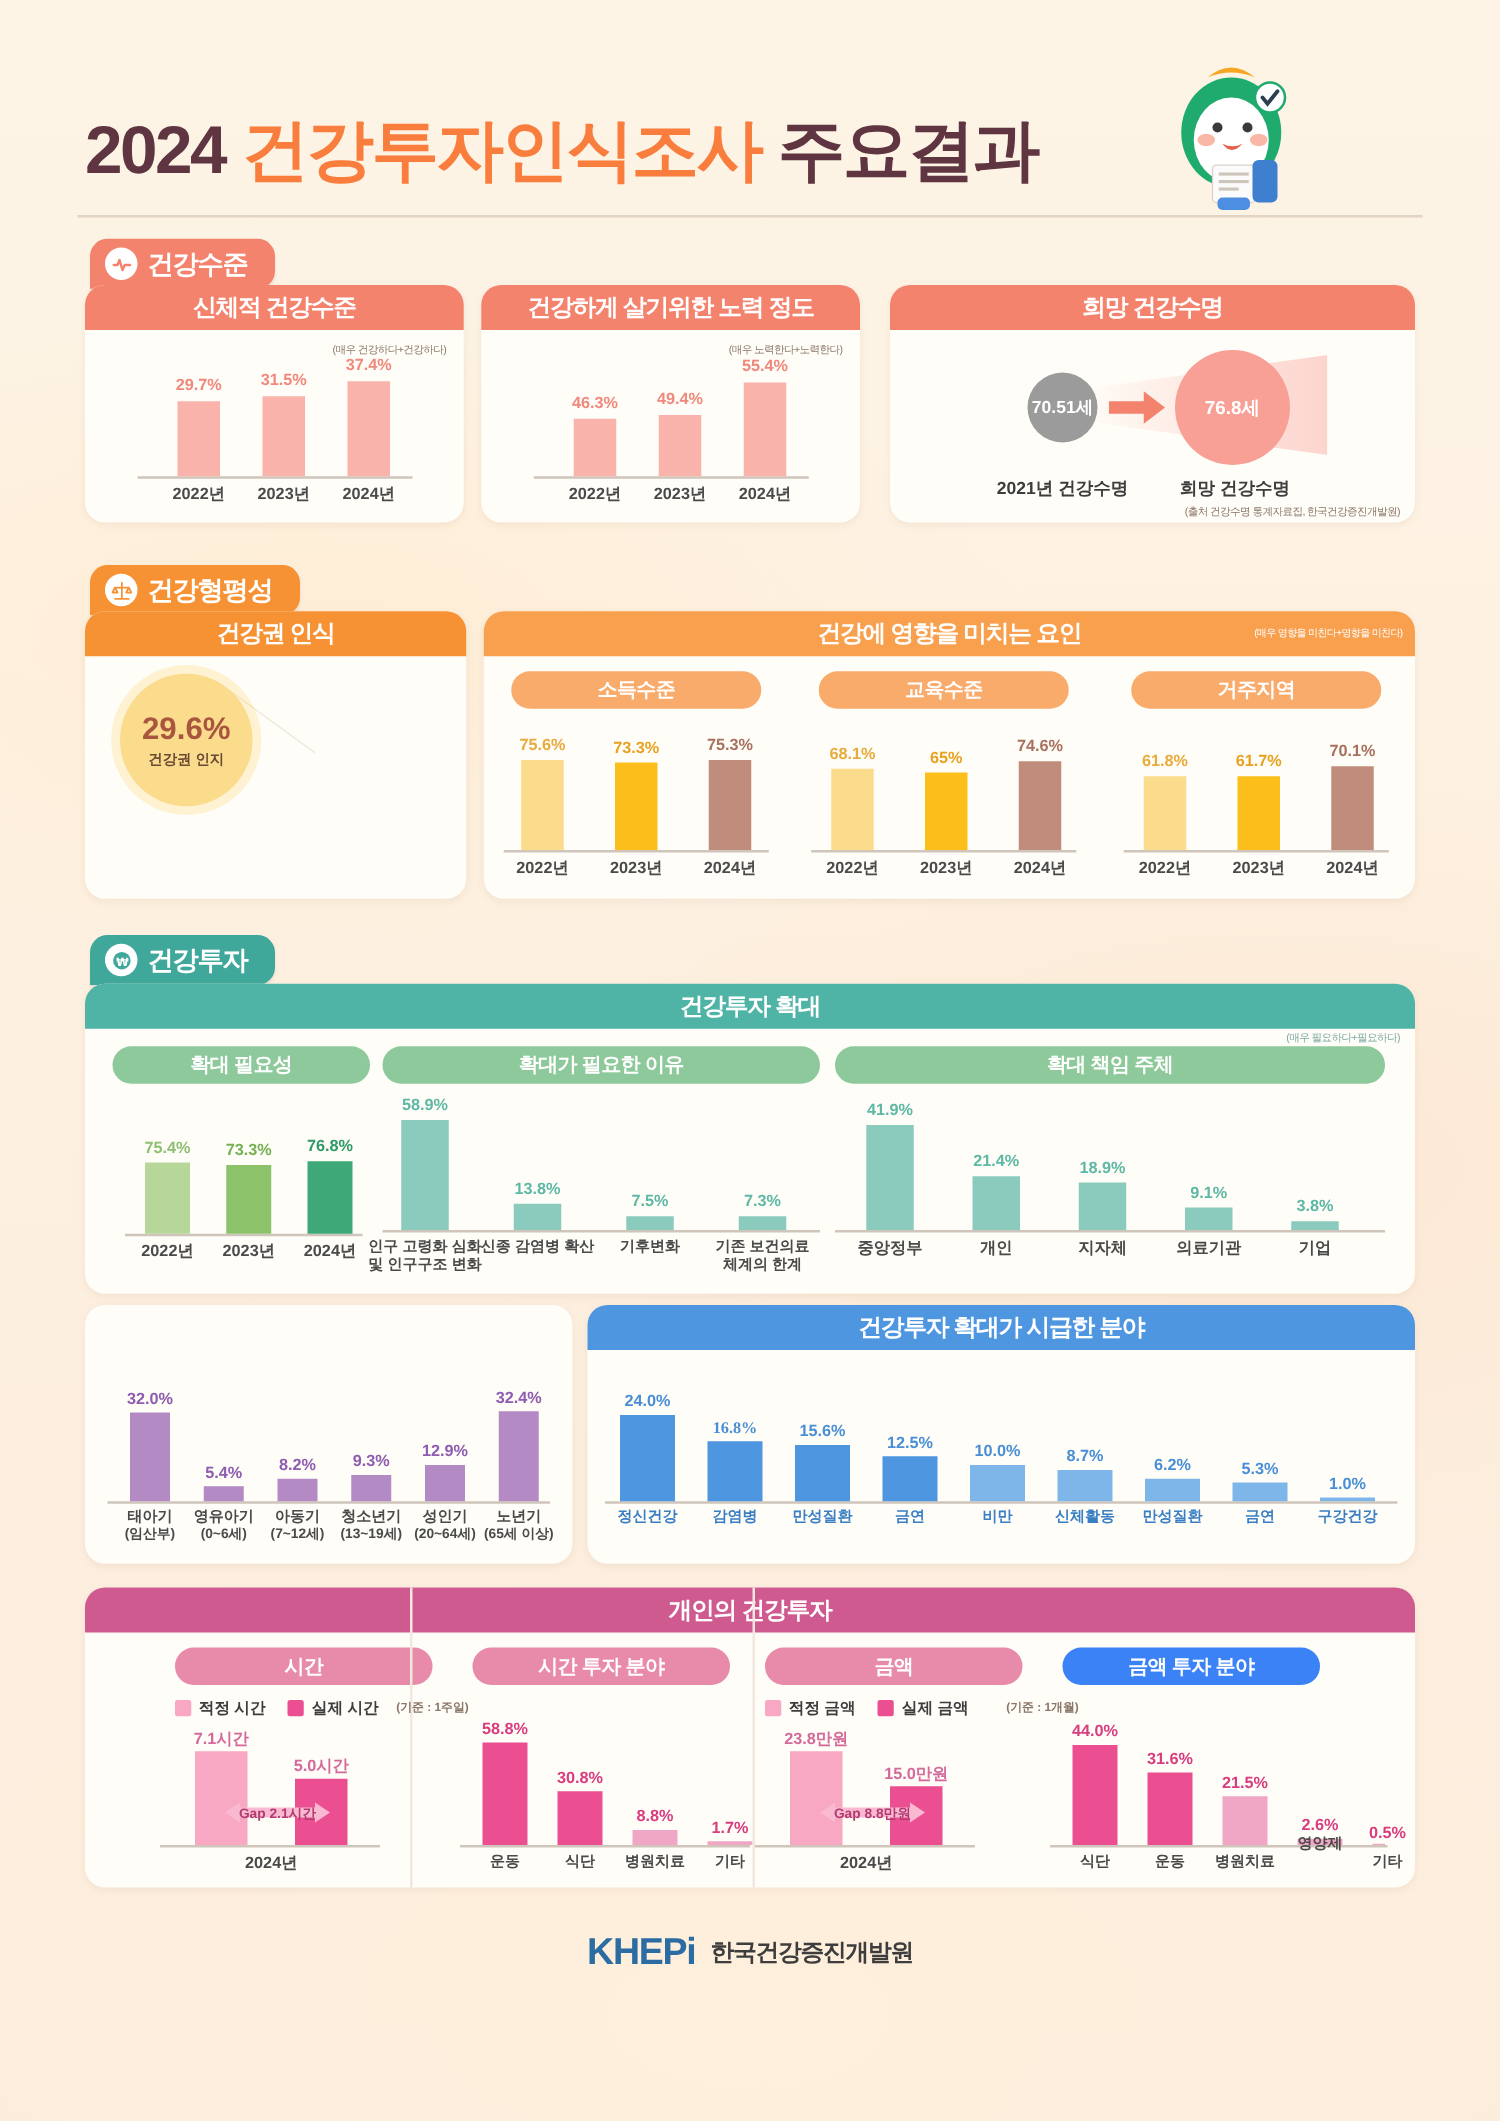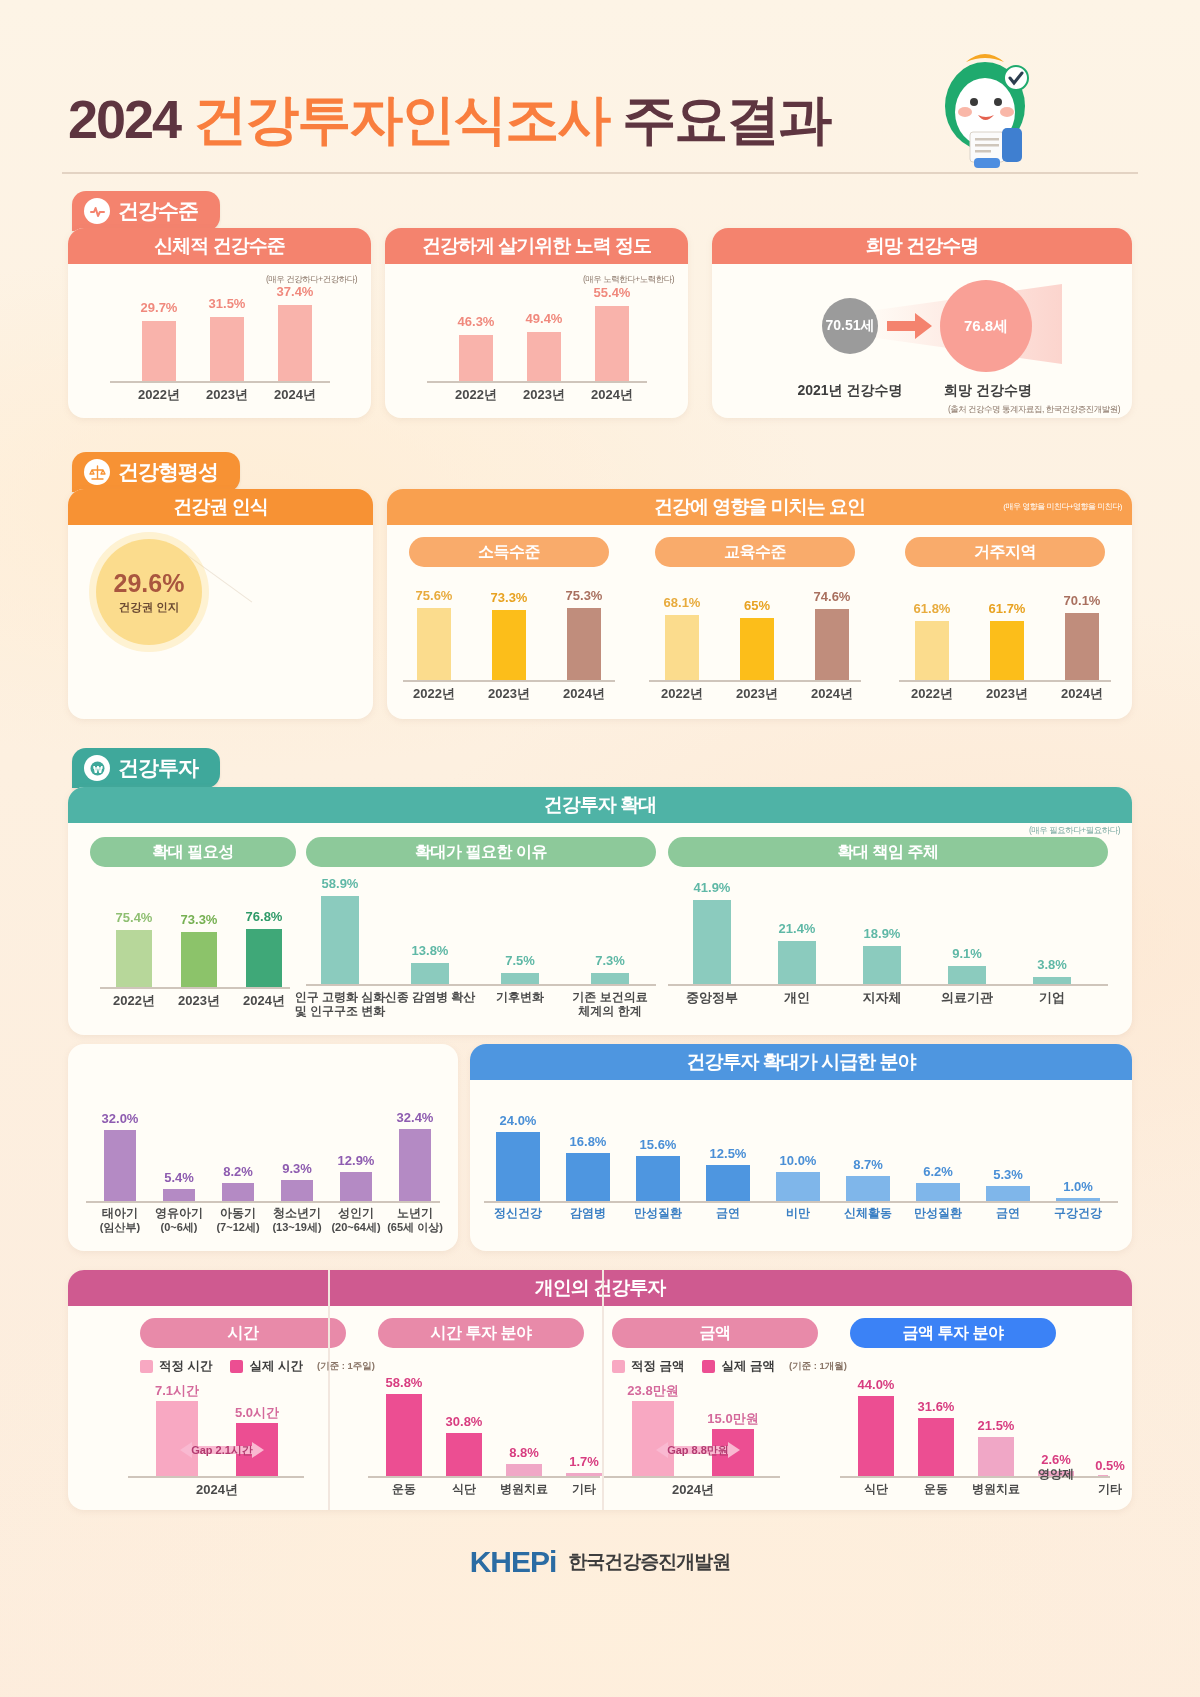--- a/index.html
+++ b/index.html
@@ -342,21 +342,21 @@
     </div>
   </div>
 
   <div class="card" style="left:470px; top:1044px; width:662px; height:207px;">
     <div class="card-head" style="background:#4e96e0;">건강투자 확대가 시급한 분야</div>
     <div class="chart" style="left:0; top:0; width:662px; height:207px;">
       <div class="axis" style="left:14px; top:157px; width:634px;"></div>
       <div class="bar" style="left:26px; top:88px; width:44px; height:69px; background:#4e96e0;"></div>
       <div class="blabel" style="left:14px; top:69px; width:68px; color:#4a8fd6;">24.0%</div>
       <div class="bar" style="left:96px; top:109px; width:44px; height:48px; background:#4e96e0;"></div>
-      <div class="blabel" style="left:84px; top:90px; width:68px; color:#4a8fd6;">16.8%</div>
+      <div class="blabel" style="left:84px; top:90px; width:68px; color:#4a8fd6;font-family:Liberation Serif, serif;">16.8%</div>
       <div class="bar" style="left:166px; top:112px; width:44px; height:45px; background:#4e96e0;"></div>
       <div class="blabel" style="left:154px; top:93px; width:68px; color:#4a8fd6;">15.6%</div>
       <div class="bar" style="left:236px; top:121px; width:44px; height:36px; background:#4e96e0;"></div>
       <div class="blabel" style="left:224px; top:102px; width:68px; color:#4a8fd6;">12.5%</div>
       <div class="bar" style="left:306px; top:128px; width:44px; height:29px; background:#7fb6ea;"></div>
       <div class="blabel" style="left:294px; top:109px; width:68px; color:#4a8fd6;">10.0%</div>
       <div class="bar" style="left:376px; top:132px; width:44px; height:25px; background:#7fb6ea;"></div>
       <div class="blabel" style="left:364px; top:113px; width:68px; color:#4a8fd6;">8.7%</div>
       <div class="bar" style="left:446px; top:139px; width:44px; height:18px; background:#7fb6ea;"></div>
       <div class="blabel" style="left:434px; top:120px; width:68px; color:#4a8fd6;">6.2%</div>
@@ -428,21 +428,21 @@
       <div class="xlabel xlab-sm" style="left:480px; top:213px; width:72px;">기타</div>
     </div>
 
     <div style="position:absolute; left:534px; top:0; width:1.5px; height:240px; background:#f2e7df;"></div>
 
     <div style="position:absolute; left:544px; top:88px; font-size:12.5px; font-weight:bold; color:#3d3d3d; display:flex; align-items:center; gap:6px;">
       <span class="legend-sw" style="background:#f8a8c2;"></span>
       <span>적정 금액</span>
       <span class="legend-sw" style="background:#ec4e92; margin-left:12px;"></span>
       <span>실제 금액</span>
-      <span style="font-size:9.5px; color:#8a7668; margin-left:8px;">(기준 : 1개월)</span>
+      <span style="font-size:9.5px; color:#8a7668; margin-left:24px;">(기준 : 1개월)</span>
     </div>
 
     <div class="chart" style="left:0; top:0; width:1064px; height:240px;">
       <div class="axis" style="left:536px; top:206px; width:176px;"></div>
       <div class="bar" style="left:564px; top:131px; width:42px; height:75px; background:#f8a8c2;"></div>
       <div class="blabel" style="left:544px; top:112px; width:82px; color:#d4699b;">23.8만원</div>
       <div class="bar" style="left:644px; top:159px; width:42px; height:47px; background:#ec4e92;"></div>
       <div class="blabel" style="left:624px; top:140px; width:82px; color:#d4699b;">15.0만원</div>
       <div style="position:absolute; left:588px; top:168px; width:84px; height:24px;">
         <svg width="84" height="24" viewBox="0 0 84 24">

